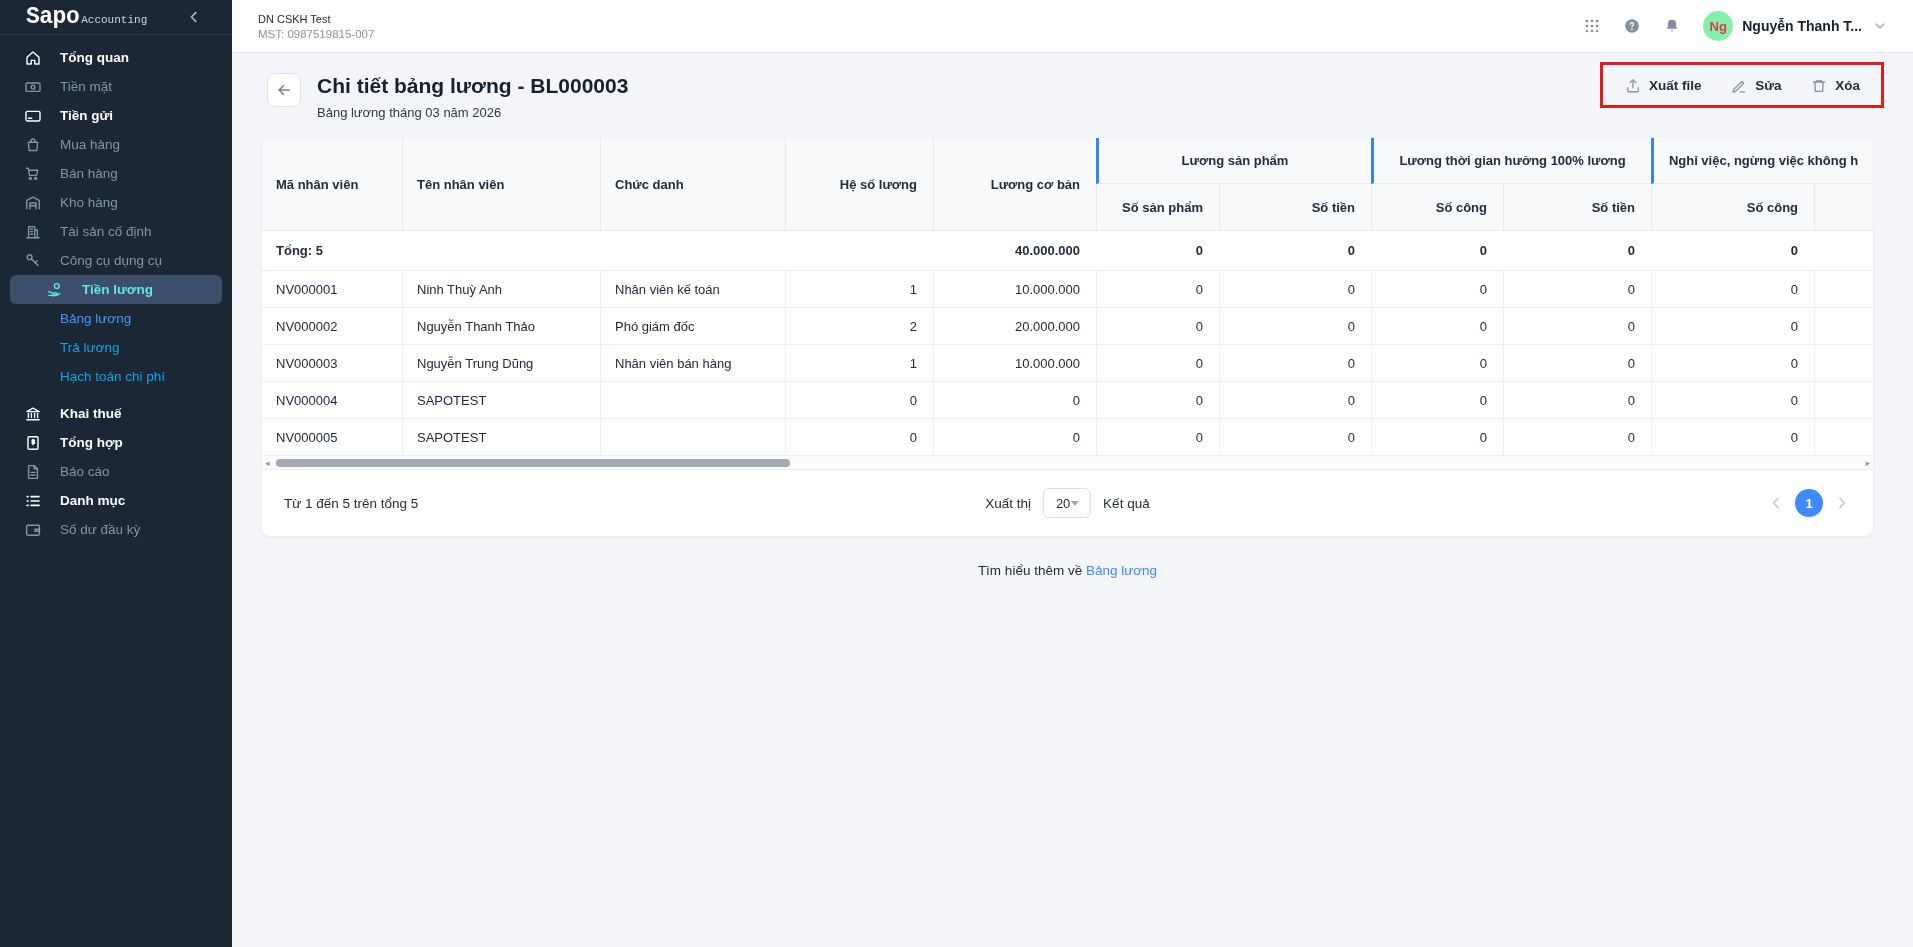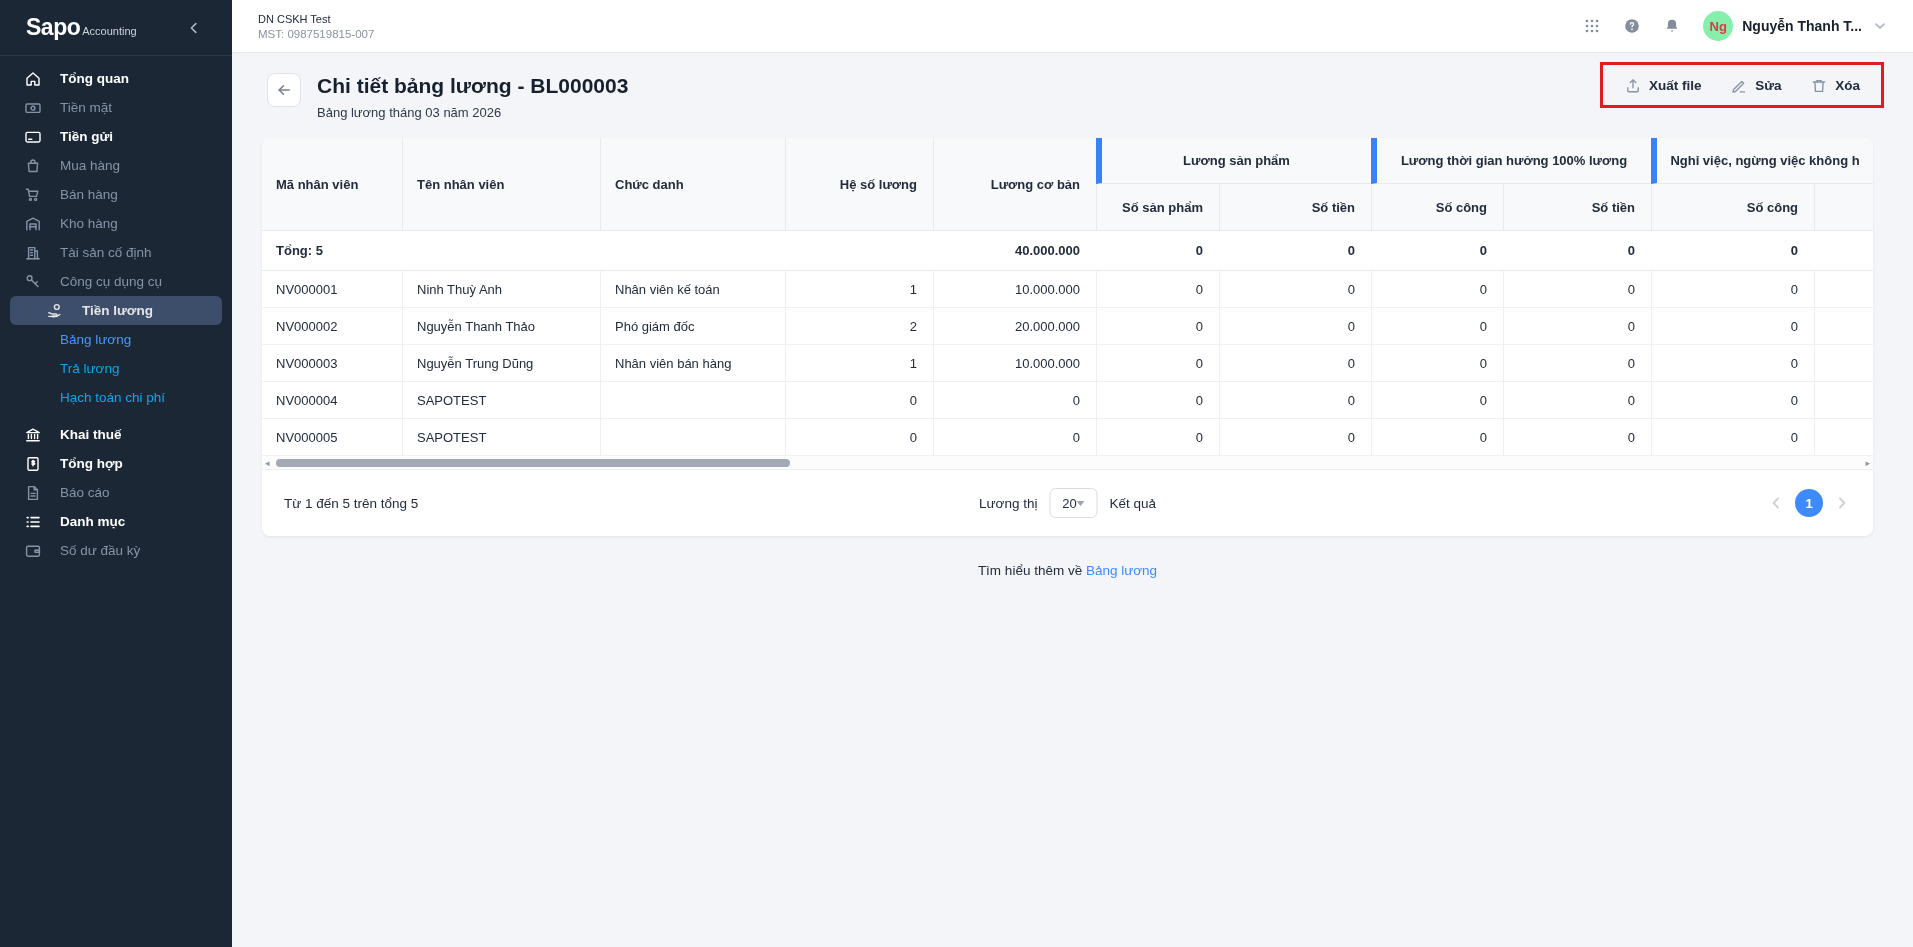--- a/index.html
+++ b/index.html
@@ -5,30 +5,30 @@
   * { margin:0; padding:0; box-sizing:border-box; }
   html,body { width:1913px; height:947px; }
   body {
     font-family:"Liberation Sans","DejaVu Sans",sans-serif;
     background:#f4f5f8; position:relative; overflow:hidden; color:#222c3c;
   }
   svg { display:block; }
 
   
   .sidebar { position:absolute; left:0; top:0; width:232px; height:947px; background:#1c2736; z-index:5; }
-  .side-logo { height:56px; display:flex; align-items:center; padding:0 29px 0 26px; border-bottom:1px solid rgba(255,255,255,.08); }
+  .side-logo { height:35px; display:flex; align-items:center; padding:0 29px 0 26px; border-bottom:1px solid rgba(255,255,255,.08);font-family:Liberation Mono, monospace; }
   .logo-text { color:#fff; font-size:23px; font-weight:700; letter-spacing:-0.5px; }
   .logo-suffix { color:#cdd3db; font-size:11px; margin-left:2px; margin-top:6px; }
   .side-collapse { margin-left:auto; color:#aab3bf; cursor:pointer; display:flex; }
   .side-menu { padding:8px 10px 0 10px; }
   .side-item { display:flex; align-items:center; height:29px; padding:0 14px; border-radius:6px;
                color:#8494a6; font-size:13.5px; cursor:pointer; white-space:nowrap; }
   .side-item .s-ic { width:18px; height:18px; margin-right:18px; flex:0 0 18px; }
   .side-item.bright { color:#fff; font-weight:600; }
-  .side-item.selected { background:#3d4e6a; color:#e5e5e5;padding-left:36px; }
+  .side-item.selected { background:#3d4e6a; color:#5eead4;padding-left:36px; }
   .side-item.gap { margin-top:8px; }
   .side-sub { height:29px; line-height:29px; padding-left:50px; color:#0ea5e9; font-size:13.5px; cursor:pointer; white-space:nowrap; }
   .side-sub.active { color:#4796ff; }
   .side-footer { position:absolute; left:0; right:0; bottom:0; height:49px; border-top:1px solid rgba(255,255,255,.09);
                  display:flex; align-items:center; padding:0 14px 0 24px; color:#8494a6; font-size:13.5px; cursor:pointer; }
   .side-footer .s-ic { width:18px; height:18px; margin-right:18px; }
 
   
   .topbar { position:absolute; left:232px; top:0; right:0; height:53px; background:#fff;
             border-bottom:1px solid #e6e8ec; display:flex; align-items:center; padding:0 24px 0 26px; z-index:4; }
@@ -58,21 +58,21 @@
 
   
   .card { position:absolute; left:30px; top:85px; width:1611px; height:398px; background:#fff;
           border-radius:8px; box-shadow:0 1px 3px rgba(20,30,50,.07); overflow:hidden; }
   table { border-collapse:separate; border-spacing:0; table-layout:fixed; width:100%; font-size:13px; }
   thead th { background:#f8f9fb; font-weight:600; color:#222c3c; border-bottom:1px solid #e7eaee;
              overflow:hidden; white-space:nowrap; }
   thead tr.grow th { height:46px; }
   thead tr.subrow th { height:47px; }
   th.span2 { vertical-align:middle; }
-  th.grp { text-align:center; border-left:6px solid #3b82f6; }
+  th.grp { text-align:center; border-left:3px solid #3b82f6; }
   th.l { text-align:left; padding-left:14px; }
   th.r { text-align:right; padding-right:16px; }
   thead th + th { border-left:1px solid #e7eaee; }
   thead tr.subrow th:first-child { border-left:1px solid #e7eaee; }
   tbody td { height:37px; border-bottom:1px solid #eef0f3; overflow:hidden; white-space:nowrap; }
   tbody td + td { border-left:1px solid #eef0f3; }
   td.l { text-align:left; padding-left:14px; }
   td.r { text-align:right; padding-right:16px; }
   tr.summary td { height:40px; font-weight:600; border-bottom:1px solid #e7eaee; }
   tr.summary td + td { border-left:none; }
@@ -471,21 +471,21 @@
 
     <div class="hscroll">
       <span class="hs-arrow left">◂</span>
       <div class="hs-thumb"></div>
       <span class="hs-arrow right">▸</span>
     </div>
 
     <div class="card-footer">
       <span class="range-text">Từ 1 đến 5 trên tổng 5</span>
       <div class="page-size-group">
-        <span>Lương thị</span>
+        <span>Xuất thị</span>
         <span class="size-select">
           <span>20</span>
           <span class="caret"></span>
         </span>
         <span>Kết quả</span>
       </div>
       <div class="pager">
         <span class="pg-arrow">
             <svg width="18" height="18" viewBox="0 0 18 18" fill="none" stroke="currentColor" stroke-width="1.8" stroke-linecap="round" stroke-linejoin="round">
               <path d="m11 4.5-4.4 4.5L11 13.5"></path>

